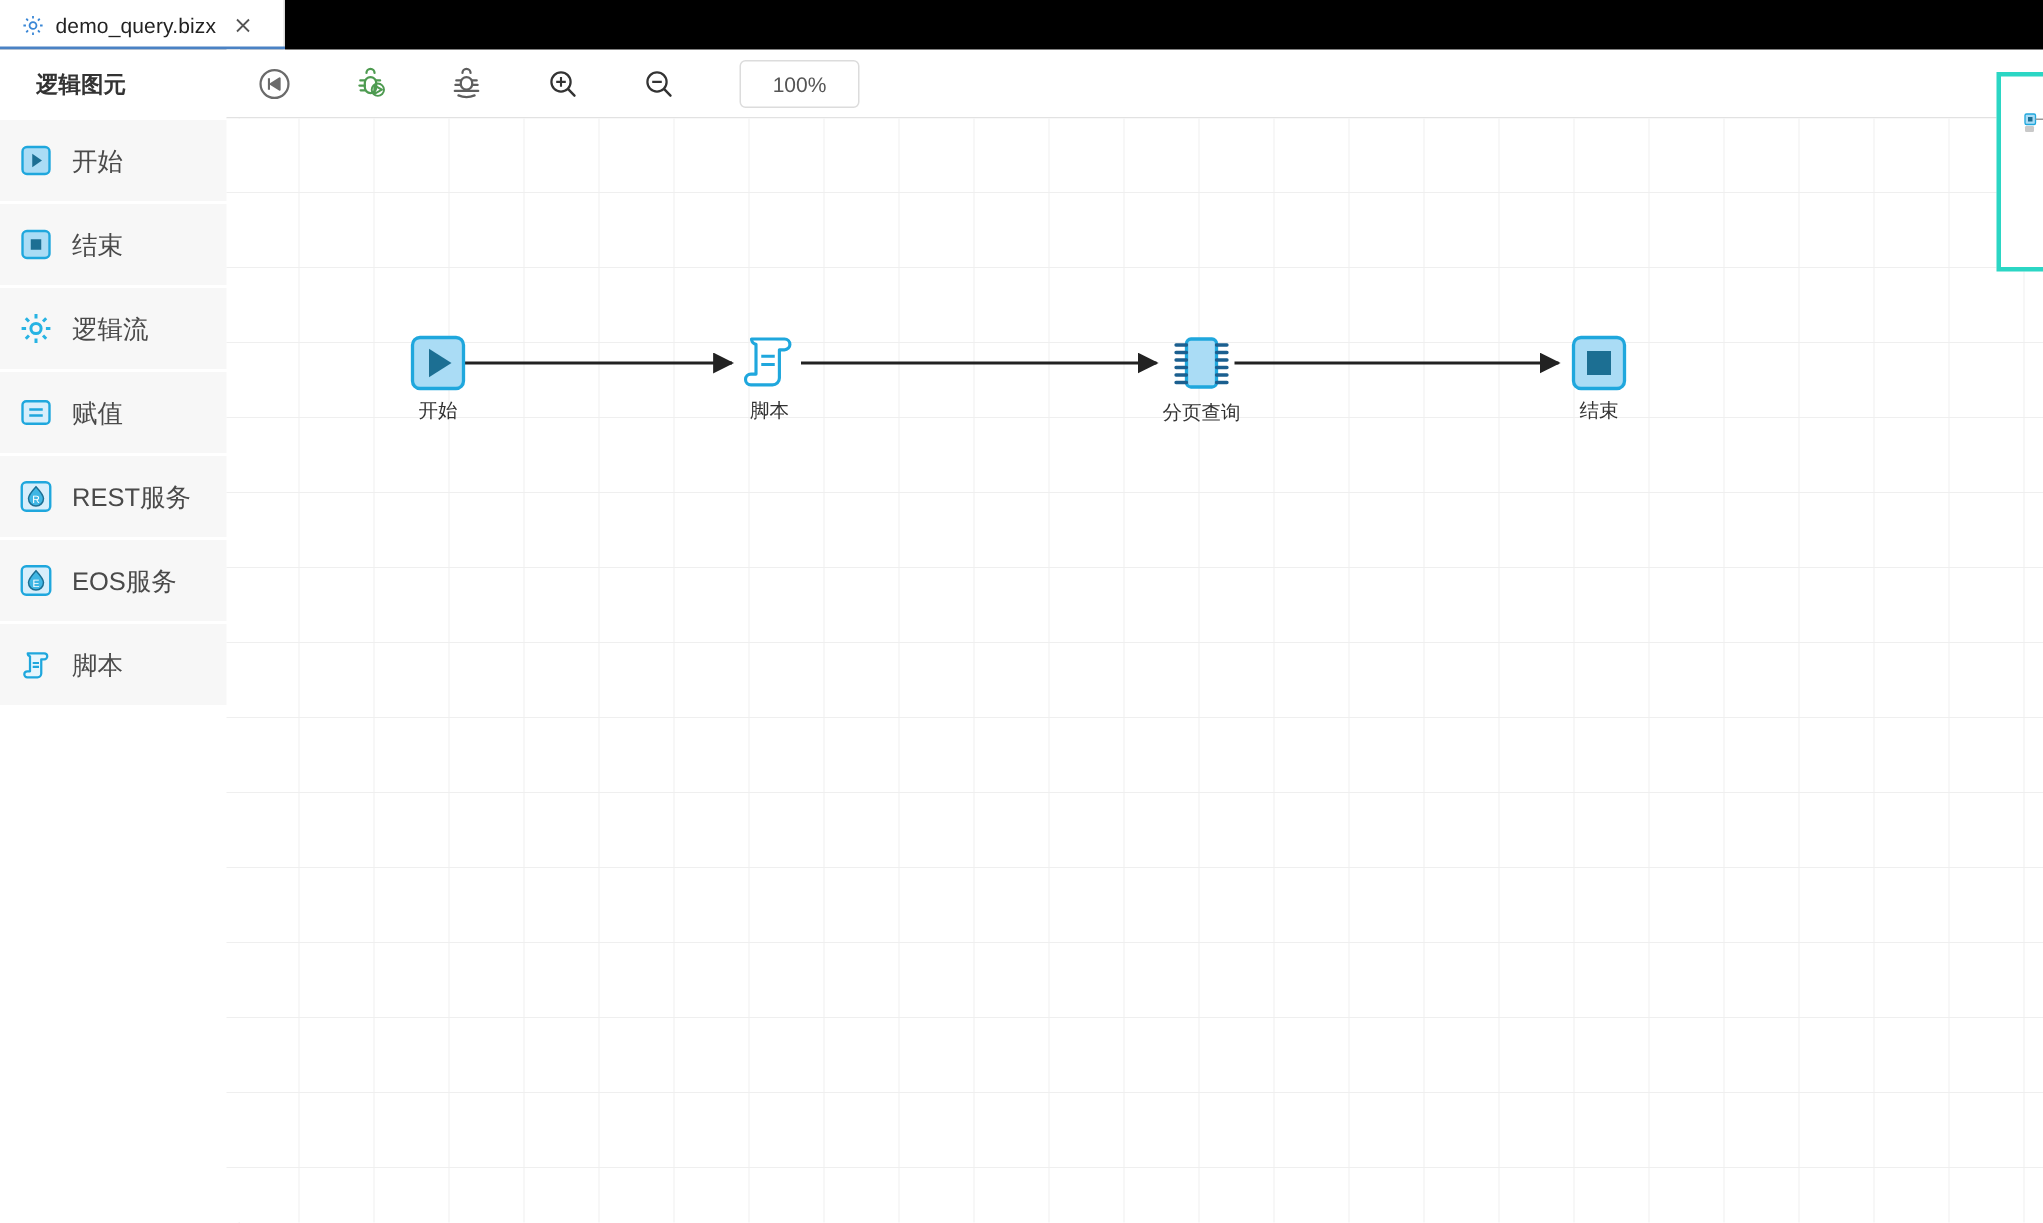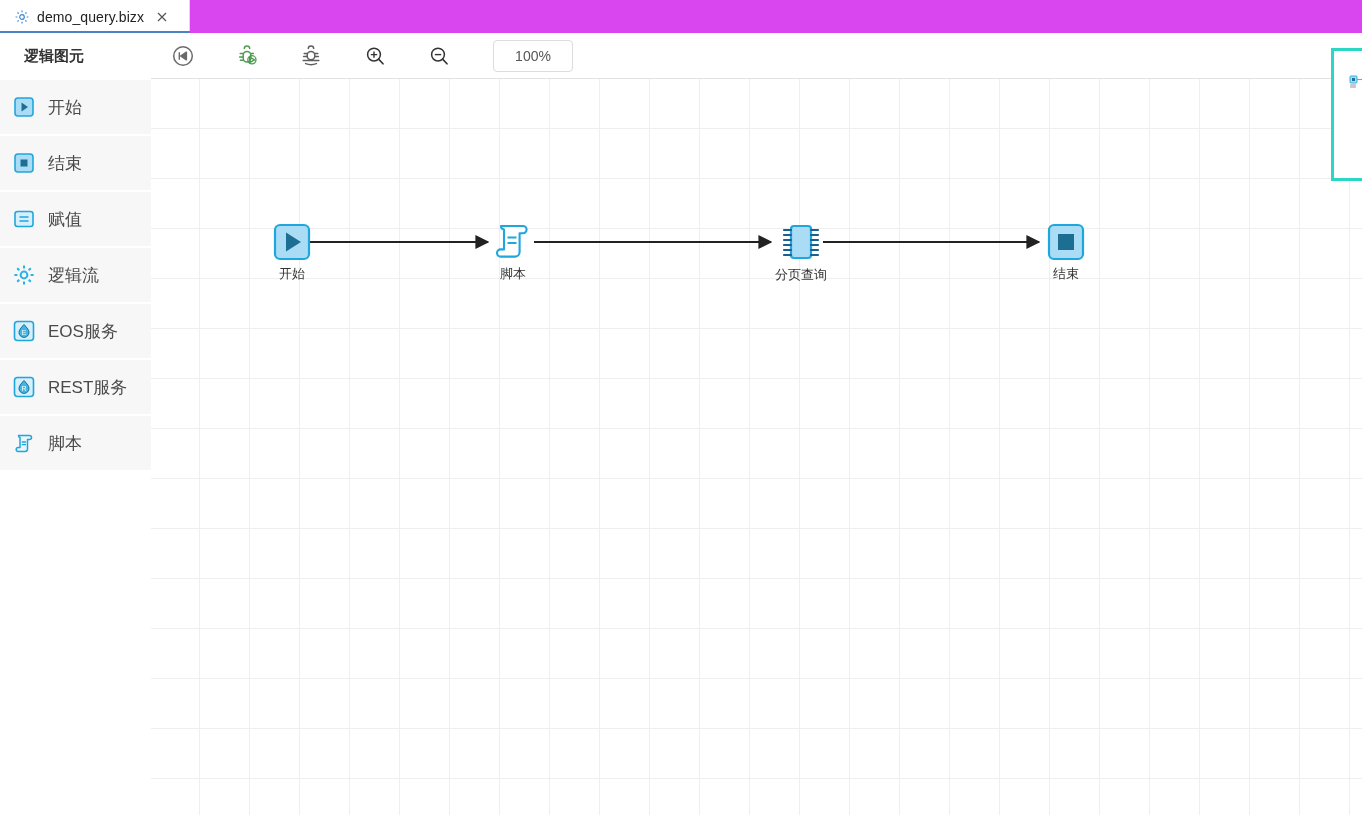--- a/index.html
+++ b/index.html
@@ -7,21 +7,21 @@
     width: 1362px; height: 815px;
     font-family: "Liberation Sans", "DejaVu Sans", sans-serif;
     background: #ffffff;
     overflow: hidden;
   }
 
   
   .tabbar {
     position: absolute; top: 0; left: 0;
     width: 1362px; height: 43px;
-    background: #d946ef;
+    background: #000000;
     border-bottom: 1px solid #d8d8d8;
   }
   .tab {
     position: absolute; left: 0; top: 0;
     width: 190px; height: 33px;
     background: #ffffff;
     border-right: 1px solid #dcdcdc;
     display: flex; align-items: center;
     padding: 0 10px 0 14px;
     gap: 7px;
@@ -157,53 +157,53 @@
   <div class="palette-item">
     <svg class="palette-icon" viewBox="0 0 24 24">
       <rect x="3" y="3" width="18" height="18" rx="3" fill="#aadcf5" stroke="#1fa7dd" stroke-width="1.6"></rect>
       <rect x="8.5" y="8.5" width="7" height="7" fill="#1c6f93"></rect>
     </svg>
     <span class="palette-label">结束</span>
   </div>
 
   <div class="palette-item">
     <svg class="palette-icon" viewBox="0 0 24 24">
-      <rect x="3" y="4.5" width="18" height="15" rx="2.5" fill="#d7eefb" stroke="#1fa7dd" stroke-width="1.6"></rect>
-      <path d="M7.5 10 H16.5 M7.5 14 H16.5" stroke="#1fa7dd" stroke-width="1.7"></path>
-    </svg>
-    <span class="palette-label">赋值</span>
-  </div>
-
-  <div class="palette-item">
-    <svg class="palette-icon" viewBox="0 0 24 24">
       <g fill="none" stroke="#27b3e3" stroke-width="2">
         <circle cx="12" cy="12" r="3.4"></circle>
         <path d="M12 2.4v3M12 18.6v3M2.4 12h3M18.6 12h3M5.2 5.2l2.1 2.1M16.7 16.7l2.1 2.1M18.8 5.2l-2.1 2.1M7.3 16.7l-2.1 2.1"></path>
       </g>
     </svg>
     <span class="palette-label">逻辑流</span>
   </div>
 
+  <div class="palette-item">
+    <svg class="palette-icon" viewBox="0 0 24 24">
+      <rect x="3" y="4.5" width="18" height="15" rx="2.5" fill="#d7eefb" stroke="#1fa7dd" stroke-width="1.6"></rect>
+      <path d="M7.5 10 H16.5 M7.5 14 H16.5" stroke="#1fa7dd" stroke-width="1.7"></path>
+    </svg>
+    <span class="palette-label">赋值</span>
+  </div>
+
+
+  <div class="palette-item">
+    <svg class="palette-icon" viewBox="0 0 24 24">
+      <rect x="2.5" y="2.5" width="19" height="19" rx="3" fill="#d7eefb" stroke="#1fa7dd" stroke-width="1.6"></rect>
+      <path d="M12 5.5 C15.6 9.4 17 11.3 17 13.4 a5 5 0 0 1 -10 0 C7 11.3 8.4 9.4 12 5.5 Z" fill="#3fb6e4" stroke="#1c6f93" stroke-width="1"></path>
+      <text x="12" y="16" font-size="7" fill="#ffffff" text-anchor="middle" font-family="Liberation Sans, sans-serif">R</text>
+    </svg>
+    <span class="palette-label">REST服务</span>
+  </div>
 
   <div class="palette-item">
     <svg class="palette-icon" viewBox="0 0 24 24">
       <rect x="2.5" y="2.5" width="19" height="19" rx="3" fill="#d7eefb" stroke="#1fa7dd" stroke-width="1.6"></rect>
       <path d="M12 5.5 C15.6 9.4 17 11.3 17 13.4 a5 5 0 0 1 -10 0 C7 11.3 8.4 9.4 12 5.5 Z" fill="#3fb6e4" stroke="#1c6f93" stroke-width="1"></path>
       <text x="12" y="16" font-size="7" fill="#ffffff" text-anchor="middle" font-family="Liberation Sans, sans-serif">E</text>
     </svg>
     <span class="palette-label">EOS服务</span>
-  </div>
-
-  <div class="palette-item">
-    <svg class="palette-icon" viewBox="0 0 24 24">
-      <rect x="2.5" y="2.5" width="19" height="19" rx="3" fill="#d7eefb" stroke="#1fa7dd" stroke-width="1.6"></rect>
-      <path d="M12 5.5 C15.6 9.4 17 11.3 17 13.4 a5 5 0 0 1 -10 0 C7 11.3 8.4 9.4 12 5.5 Z" fill="#3fb6e4" stroke="#1c6f93" stroke-width="1"></path>
-      <text x="12" y="16" font-size="7" fill="#ffffff" text-anchor="middle" font-family="Liberation Sans, sans-serif">R</text>
-    </svg>
-    <span class="palette-label">REST服务</span>
   </div>
 
   <div class="palette-item">
     <svg class="palette-icon" viewBox="0 0 24 24">
       <path d="M6.5 4.5 H17.5 a2 2 0 0 1 0 4 H15.5 V18 a2.5 2.5 0 0 1 -2.5 2.5 H6.2 a2 2 0 0 1 0 -4 H8 V6.5 a2 2 0 0 1 -1.5 -2 Z" fill="#e7f6fd" stroke="#1fa7dd" stroke-width="1.5" stroke-linejoin="round"></path>
       <path d="M9.8 11 H14 M9.8 13.6 H14" stroke="#1fa7dd" stroke-width="1.4"></path>
     </svg>
     <span class="palette-label">脚本</span>
   </div>
 

